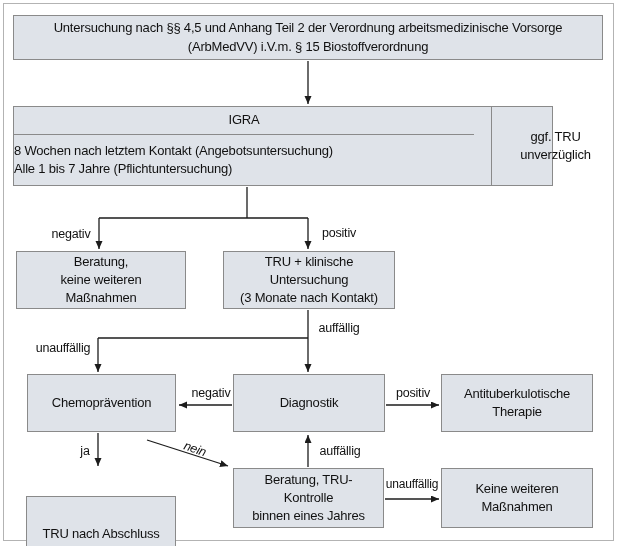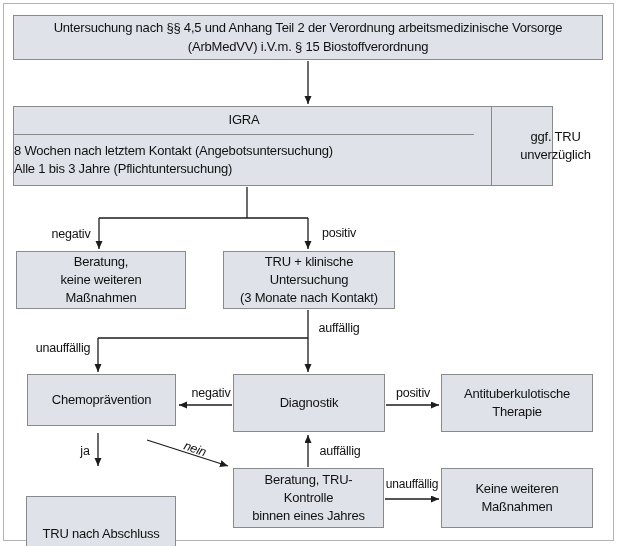--- a/index.html
+++ b/index.html
@@ -38,21 +38,21 @@
     position:absolute;left:0;top:28px;width:460px;height:50px;
     display:flex;flex-direction:column;align-items:flex-start;justify-content:center;
   }
   #igra-side{
     position:absolute;left:460px;top:0;width:128px;height:78px;box-sizing:border-box;
     border-left:1px solid var(--box-border);
     display:flex;flex-direction:column;align-items:center;justify-content:center;margin-left:17px;
   }
   #node-beratung-keine{left:16px;top:251px;width:170px;height:58px;line-height:18px;}
   #node-tru-klinisch{left:223px;top:251px;width:172px;height:58px;line-height:18px;}
-  #node-chemo{left:27px;top:374px;width:149px;height:52px;}
+  #node-chemo{left:27px;top:374px;width:149px;height:58px;}
   #node-diagnostik{left:233px;top:374px;width:152px;height:58px;}
   #node-antitub{left:441px;top:374px;width:152px;height:58px;}
   #node-tru-abschluss{left:26px;top:496px;width:150px;height:76px;}
   #node-beratung-tru{left:233px;top:468px;width:151px;height:60px;line-height:18px;}
   #node-keine-weiteren{left:441px;top:468px;width:152px;height:60px;}
   #connector-layer{position:absolute;left:0;top:0;width:617px;height:546px;pointer-events:none;}
   #connector-layer path{stroke:var(--line);stroke-width:1.3;fill:none;}
   .edge-label{
     position:absolute;font-size:12.5px;line-height:14px;white-space:nowrap;
     transform:translate(-50%,-50%);color:var(--text);letter-spacing:-0.2px;
@@ -91,21 +91,21 @@
     <div class="ln">Untersuchung nach §§ 4,5 und Anhang Teil 2 der Verordnung arbeitsmedizinische Vorsorge</div>
     <div class="ln">(ArbMedVV) i.V.m. § 15 Biostoffverordnung</div>
   </div>
 
   <div class="node" id="node-igra">
     <div id="igra-header">
       <div class="ln">IGRA</div>
     </div>
     <div id="igra-details">
       <div class="ln">8 Wochen nach letztem Kontakt (Angebotsuntersuchung)</div>
-      <div class="ln">Alle 1 bis 3 Jahre (Pflichtuntersuchung)</div>
+      <div class="ln">Alle 1 bis 7 Jahre (Pflichtuntersuchung)</div>
     </div>
     <div id="igra-side">
       <div class="ln">ggf. TRU</div>
       <div class="ln">unverzüglich</div>
     </div>
   </div>
 
   <div class="node" id="node-beratung-keine">
     <div class="ln">Beratung,</div>
     <div class="ln">keine weiteren</div>

